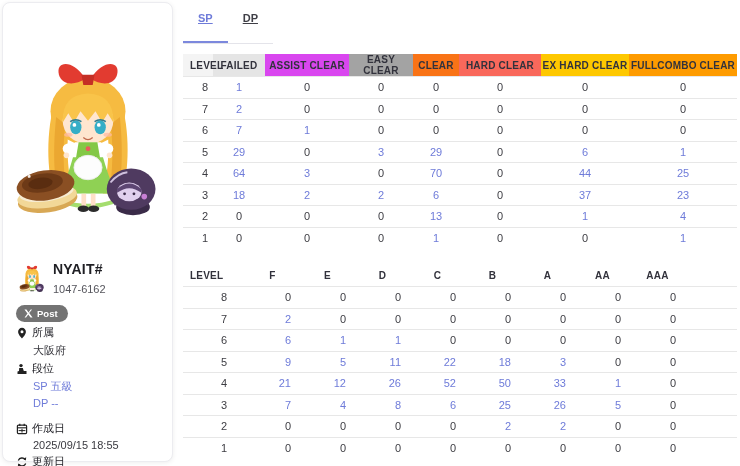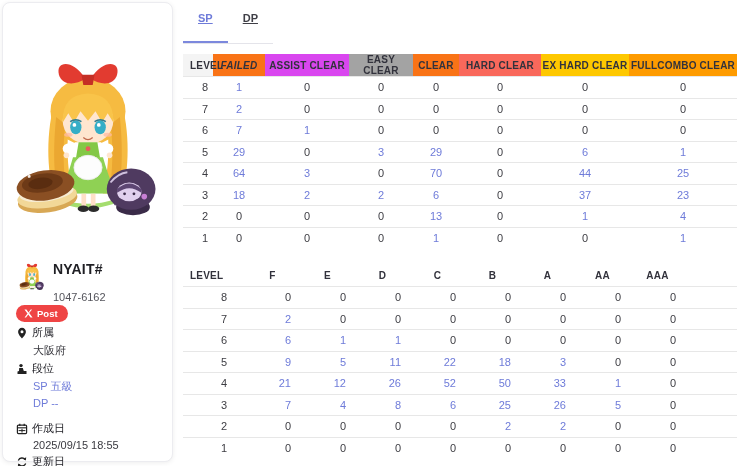--- a/index.html
+++ b/index.html
@@ -6,26 +6,26 @@
   html,body { width: 740px; height: 466px; background:#fff; overflow:hidden; }
   body { position: relative; font-family: "Liberation Sans", "DejaVu Sans", sans-serif; color:#3d3d43; }
 
   
   .sidebar {
     position:absolute; left:2px; top:2px; width:171px; height:460px;
     background:#fff; border:1px solid #ececf0; border-radius:8px;
     box-shadow:0 1px 5px rgba(0,0,0,.07);
   }
   .chara-wrap { position:absolute; top:40px; left:10px; width:150px; height:190px; }
-  .player-row { position:absolute; top:258px; left:16px; display:flex; align-items:flex-start; gap:8px; }
+  .player-row { position:absolute; top:258px; left:16px; display:flex; align-items:center; gap:8px; }
   .player-name { font-size:14px; font-weight:700; color:#1f1f24; letter-spacing:.2px; }
-  .player-id   { font-size:11px; color:#55555c; margin-top:14px; }
+  .player-id   { font-size:11px; color:#55555c; margin-top:6px; }
   .post-pill {
     position:absolute; top:302px; left:13px; display:inline-flex; align-items:center; gap:4px;
-    background:#ef4444; color:#fff; border-radius:999px; padding:3px 10px 3px 8px;
+    background:#737373; color:#fff; border-radius:999px; padding:3px 10px 3px 8px;
     font-size:9.5px; font-weight:700; cursor:pointer;
   }
   .info { position:absolute; top:322px; left:13px; right:6px; font-size:11px; }
   .info-label { display:flex; align-items:center; gap:4px; color:#232329; margin-bottom:3px; }
   .info-value { padding-left:17px; margin-bottom:3px; color:#3a3a40; }
   .info-value.link { color:#6e7bd9; cursor:pointer; }
   .gap { height:9px; }
   .ic { width:12px; height:12px; flex:0 0 12px; }
 
   
@@ -216,21 +216,21 @@
         <col style="width:84px">
         <col style="width:64px">
       <col style="width:46px">
         <col style="width:82px">
         <col style="width:88px">
         <col style="width:108px">
     </colgroup>
     <thead>
       <tr id="clear-head">
         <th class="level-h">LEVEL</th>
-      <th class="lamp-h" style="background: #f97316; font-style: italic;">FAILED</th>
+      <th class="lamp-h" style="background: #e5e5e5;">FAILED</th>
           <th class="lamp-h" style="background: #d946ef;">ASSIST CLEAR</th>
           <th class="lamp-h" style="background: #a3a3a3;">EASY CLEAR</th>
           <th class="lamp-h" style="background: #f97316;">CLEAR</th>
           <th class="lamp-h" style="background: rgb(249, 104, 91);">HARD CLEAR</th>
           <th class="lamp-h" style="background: rgb(254, 200, 0);">EX HARD CLEAR</th>
           <th class="lamp-h" style="background: rgb(254, 155, 0);">FULLCOMBO CLEAR</th>
         </tr>
     </thead>
     <tbody id="clear-body">
         <tr>

